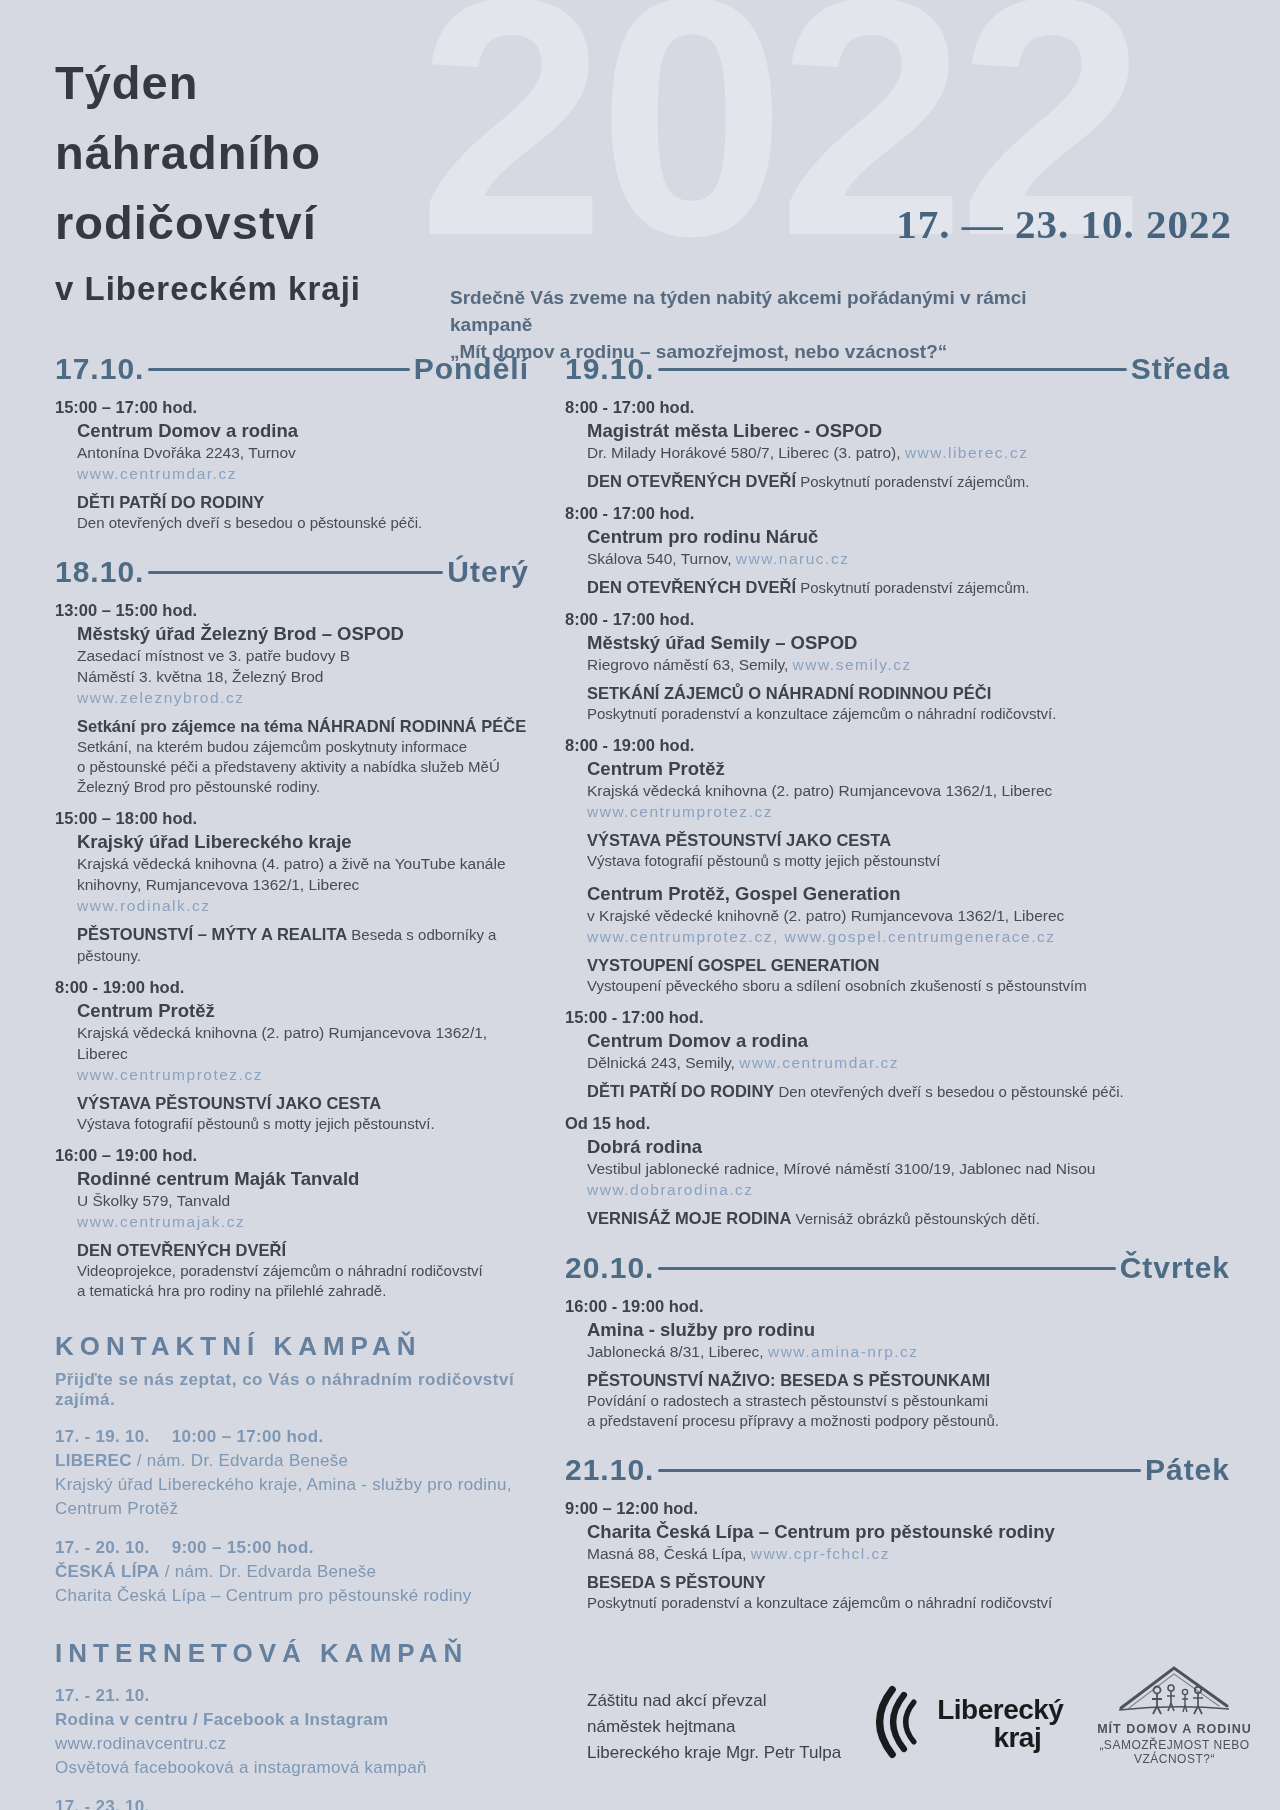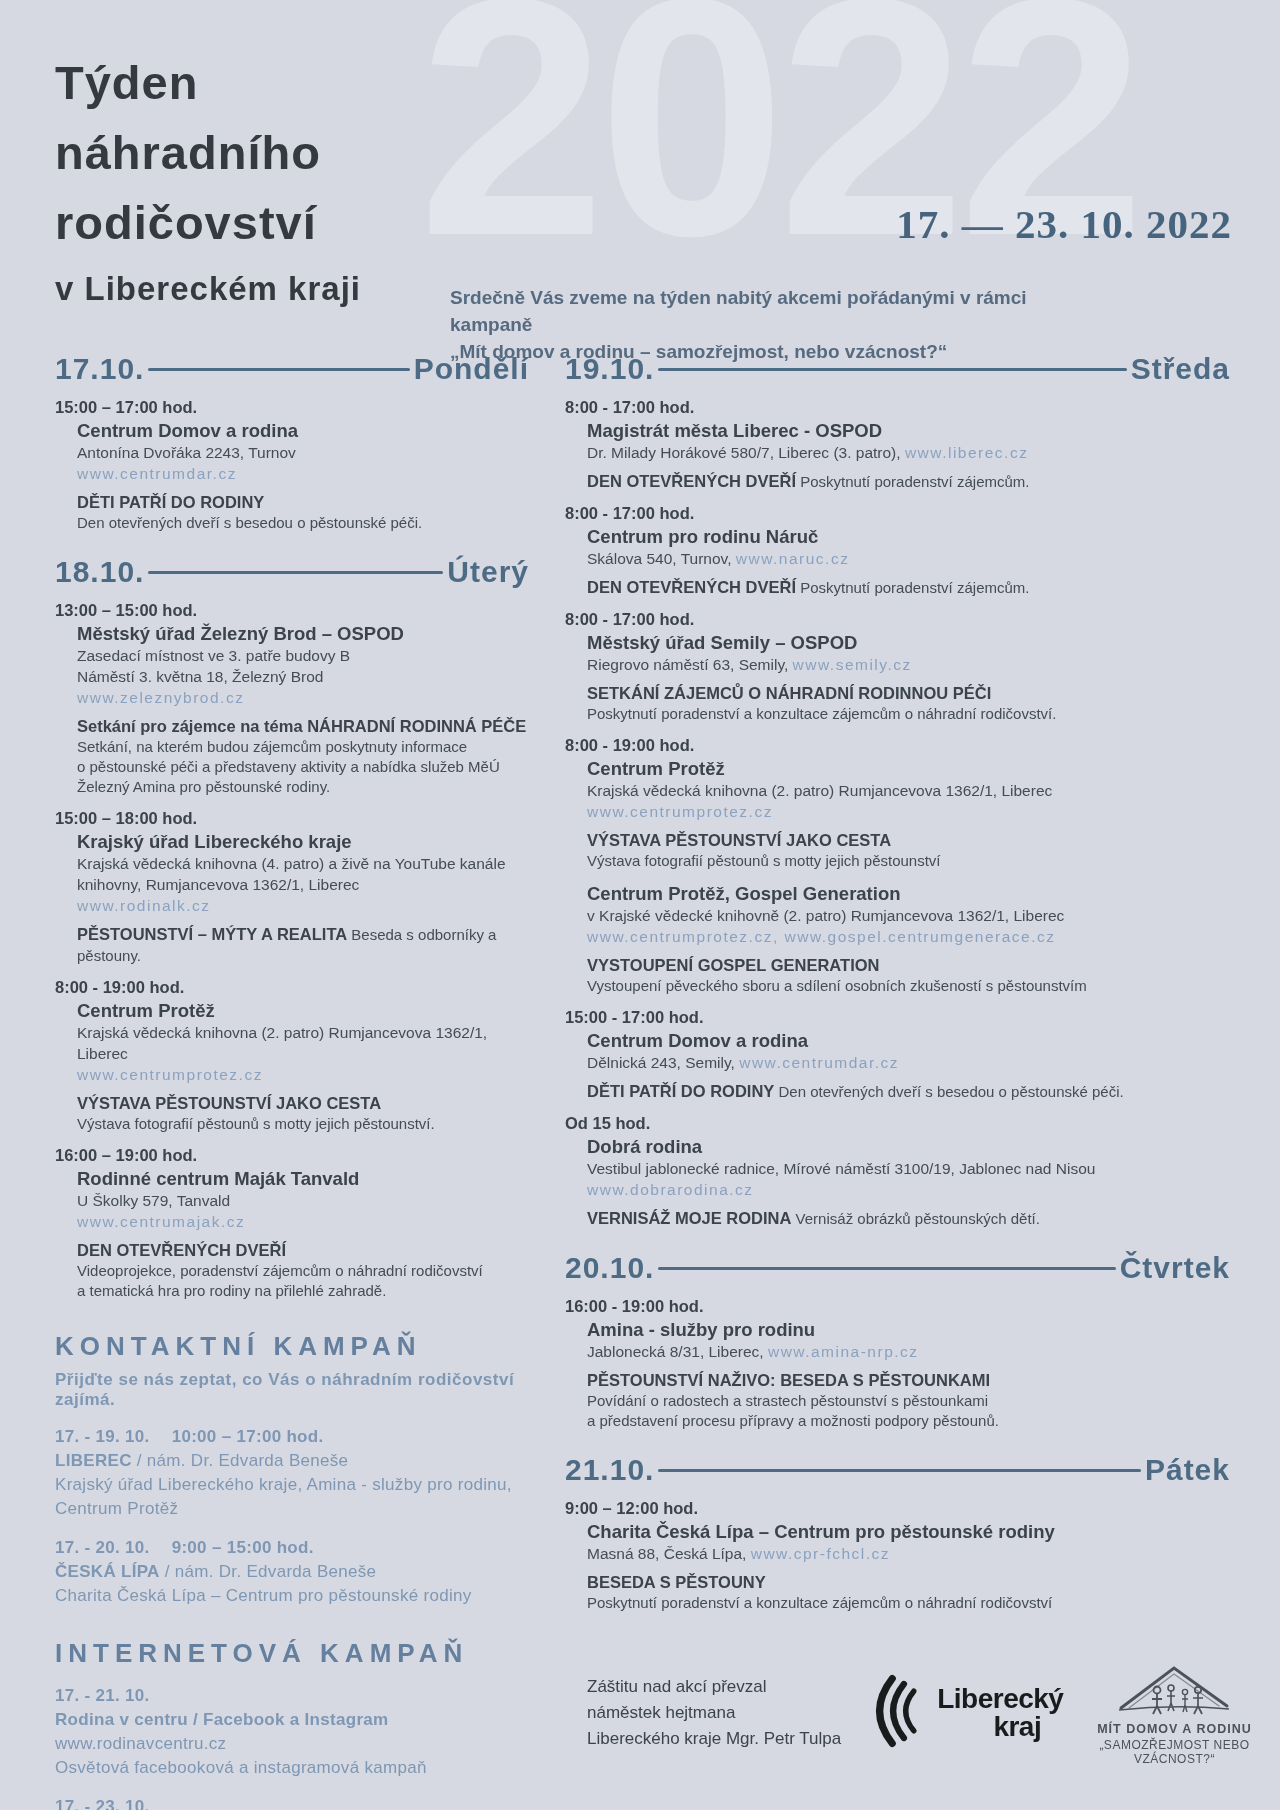--- a/index.html
+++ b/index.html
@@ -64,21 +64,21 @@
   .event-title-note{font-weight:normal;font-size:15px;color:var(--body);}
   .event-desc{font-size:15px;line-height:20px;color:var(--body);}
   
   .campaign{margin-top:30px;}
   .campaign-heading{font-size:26px;font-weight:bold;letter-spacing:6px;color:var(--camp-head);}
   .campaign-intro{font-size:17px;font-weight:bold;color:var(--camp);margin-top:8px;letter-spacing:.5px;}
   .campaign-group{margin-top:15px;font-size:17px;line-height:24px;color:var(--camp);letter-spacing:.3px;}
   .c-bold{font-weight:bold;}
   .c-gap{margin-left:22px;}
   
-  .footer{display:flex;align-items:center;gap:26px;margin-top:47px;padding-left:22px;}
+  .footer{display:flex;align-items:flex-end;gap:26px;margin-top:47px;padding-left:22px;}
   .patronage{font-size:17px;line-height:26px;color:#3c434b;flex:none;}
   .logo-lk{display:flex;align-items:center;gap:16px;flex:none;color:#191b1d;}
   .logo-lk-text{font-weight:bold;font-size:28px;line-height:28px;letter-spacing:-.5px;}
   .logo-lk-text .l2{text-align:center;padding-left:34px;}
   .logo-mdr{flex:none;text-align:center;color:#4c525b;width:170px;}
   .logo-mdr-title{font-size:12.5px;font-weight:bold;letter-spacing:1px;margin-top:2px;}
   .logo-mdr-sub{font-size:12px;letter-spacing:.5px;margin-top:2px;}
 </style>
 </head>
 <body>
@@ -128,21 +128,21 @@
           <div class="event">
             <div class="event-time">13:00 – 15:00 hod.</div>
             <div class="event-body">
               <div class="event-venue">Městský úřad Železný Brod – OSPOD</div>
               <div class="event-detail"><span>Zasedací místnost ve 3. patře budovy B</span></div>
               <div class="event-detail"><span>Náměstí 3. května 18, Železný Brod</span></div>
               <div class="event-detail"><span class="event-url">www.zeleznybrod.cz</span></div>
               <div class="event-title"><span>Setkání pro zájemce na téma NÁHRADNÍ RODINNÁ PÉČE</span></div>
               <div class="event-desc">Setkání, na kterém budou zájemcům poskytnuty informace</div>
               <div class="event-desc">o pěstounské péči a představeny aktivity a nabídka služeb MěÚ</div>
-              <div class="event-desc">Železný Amina pro pěstounské rodiny.</div>
+              <div class="event-desc">Železný Brod pro pěstounské rodiny.</div>
             </div>
           </div>
           <div class="event">
             <div class="event-time">15:00 – 18:00 hod.</div>
             <div class="event-body">
               <div class="event-venue">Krajský úřad Libereckého kraje</div>
               <div class="event-detail"><span>Krajská vědecká knihovna (4. patro) a živě na YouTube kanále</span></div>
               <div class="event-detail"><span>knihovny, Rumjancevova 1362/1, Liberec</span></div>
               <div class="event-detail"><span class="event-url">www.rodinalk.cz</span></div>
               <div class="event-title"><span>PĚSTOUNSTVÍ – MÝTY A REALITA</span><span class="event-title-note"> Beseda s odborníky a pěstouny.</span></div>

